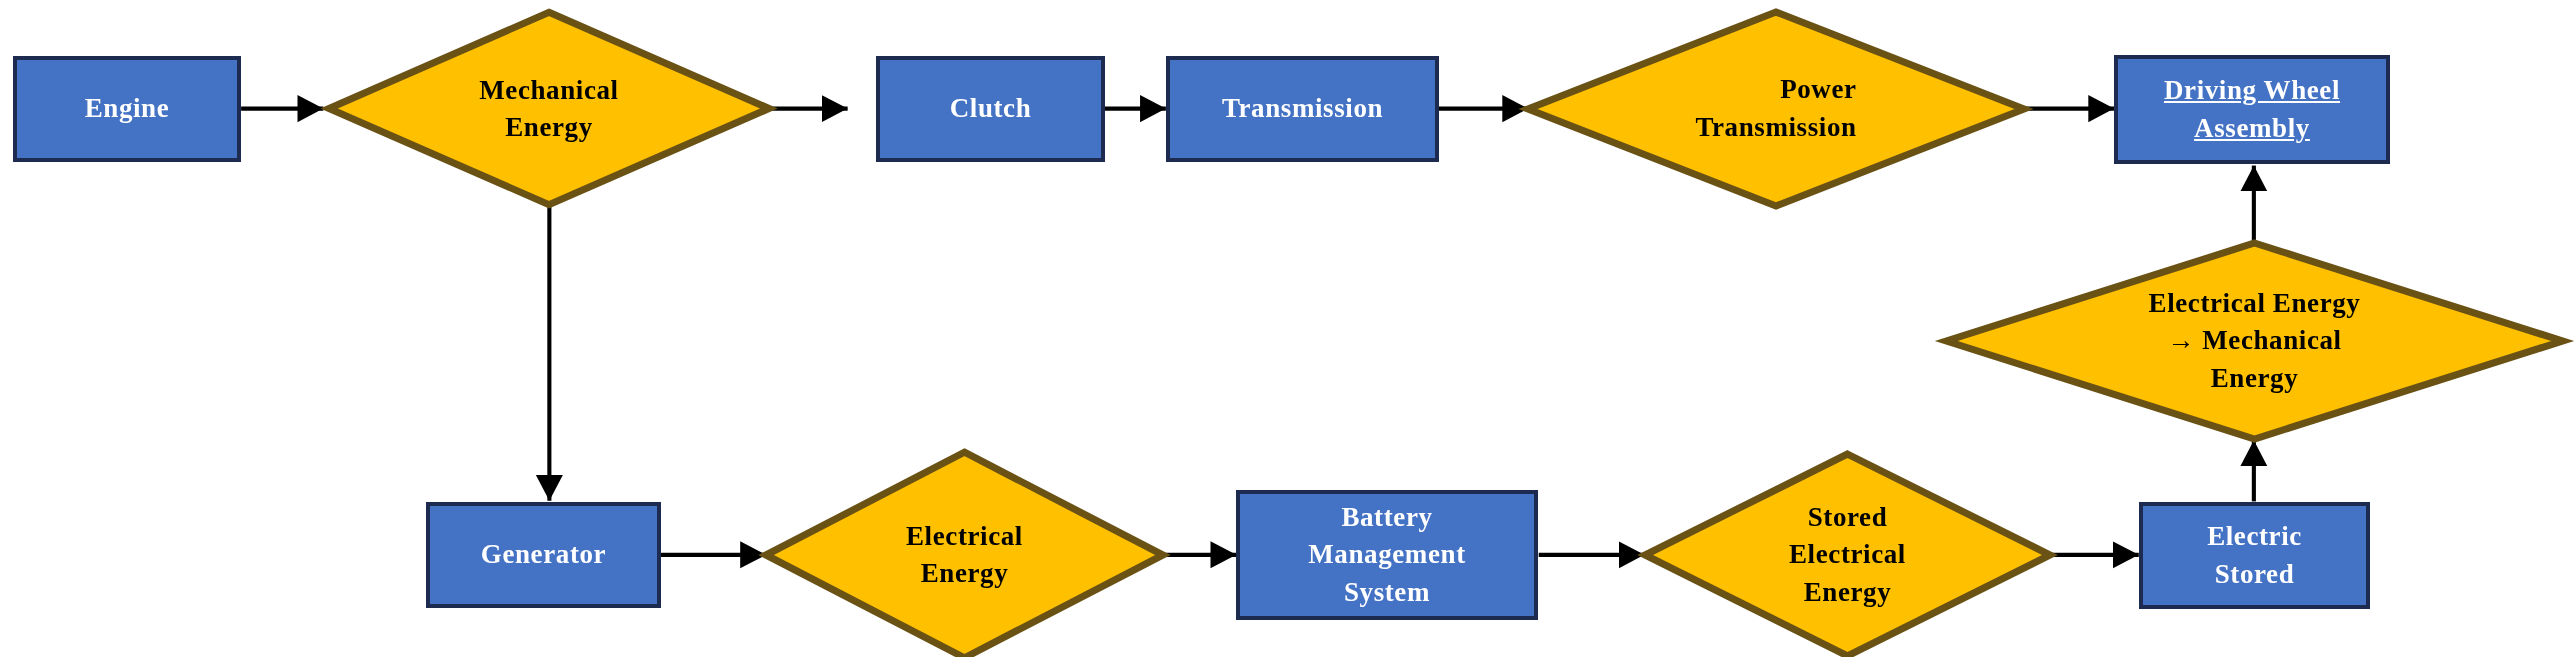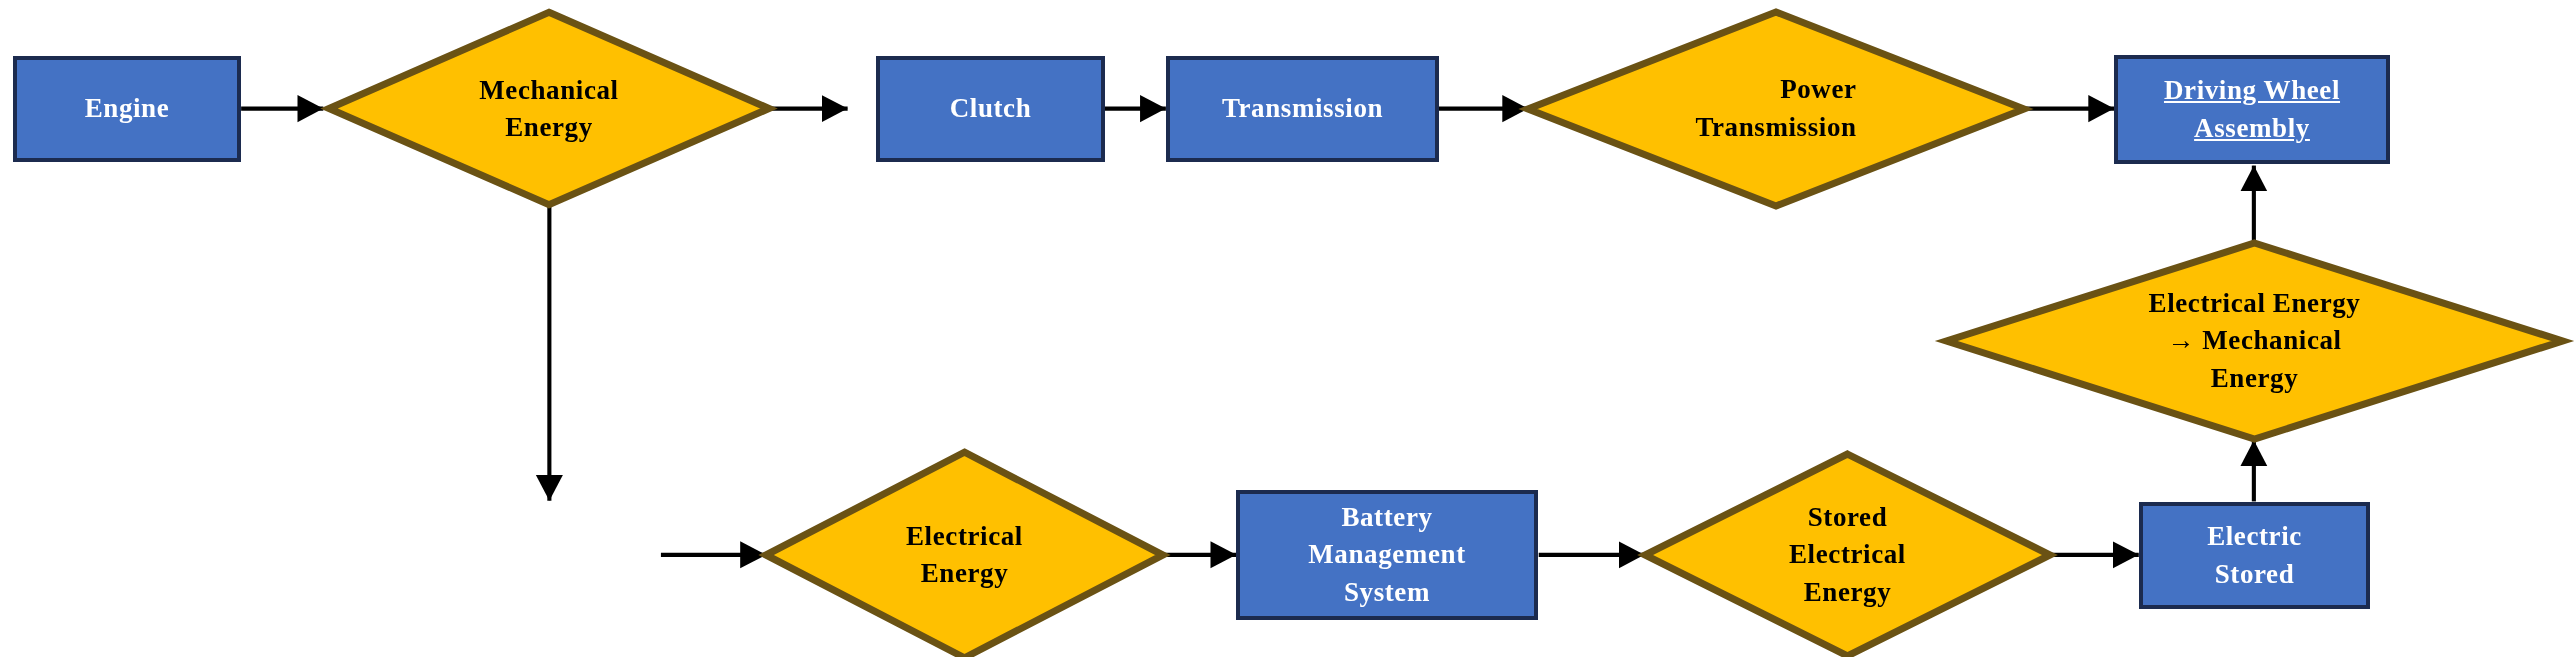--- a/index.html
+++ b/index.html
@@ -125,20 +125,23 @@
 
   <div class="node decision" style="left:1946px; top:243px; width:617px; height:196px;">
     <svg width="617" height="196" viewBox="0 0 1050 334" aria-hidden="true">
       <polygon class="diamond" points="525,0 1050,167 525,334 0,167"></polygon>
     </svg>
     <span class="label">Electrical Energy
 → Mechanical
 Energy</span>
   </div>
 
+  <div class="node process" style="left:426px; top:502px; width:235px; height:106px;">
+    <span class="label">Generator</span>
+  </div>
 
   <div class="node decision" style="left:766px; top:452px; width:397px; height:206px;">
     <svg width="397" height="206" viewBox="0 0 676 350" aria-hidden="true">
       <polygon class="diamond" points="338,0 676,175 338,350 0,175"></polygon>
     </svg>
     <span class="label">Electrical
 Energy</span>
   </div>
 
   <div class="node process" style="left:1236px; top:490px; width:302px; height:130px;justify-content:center;">

